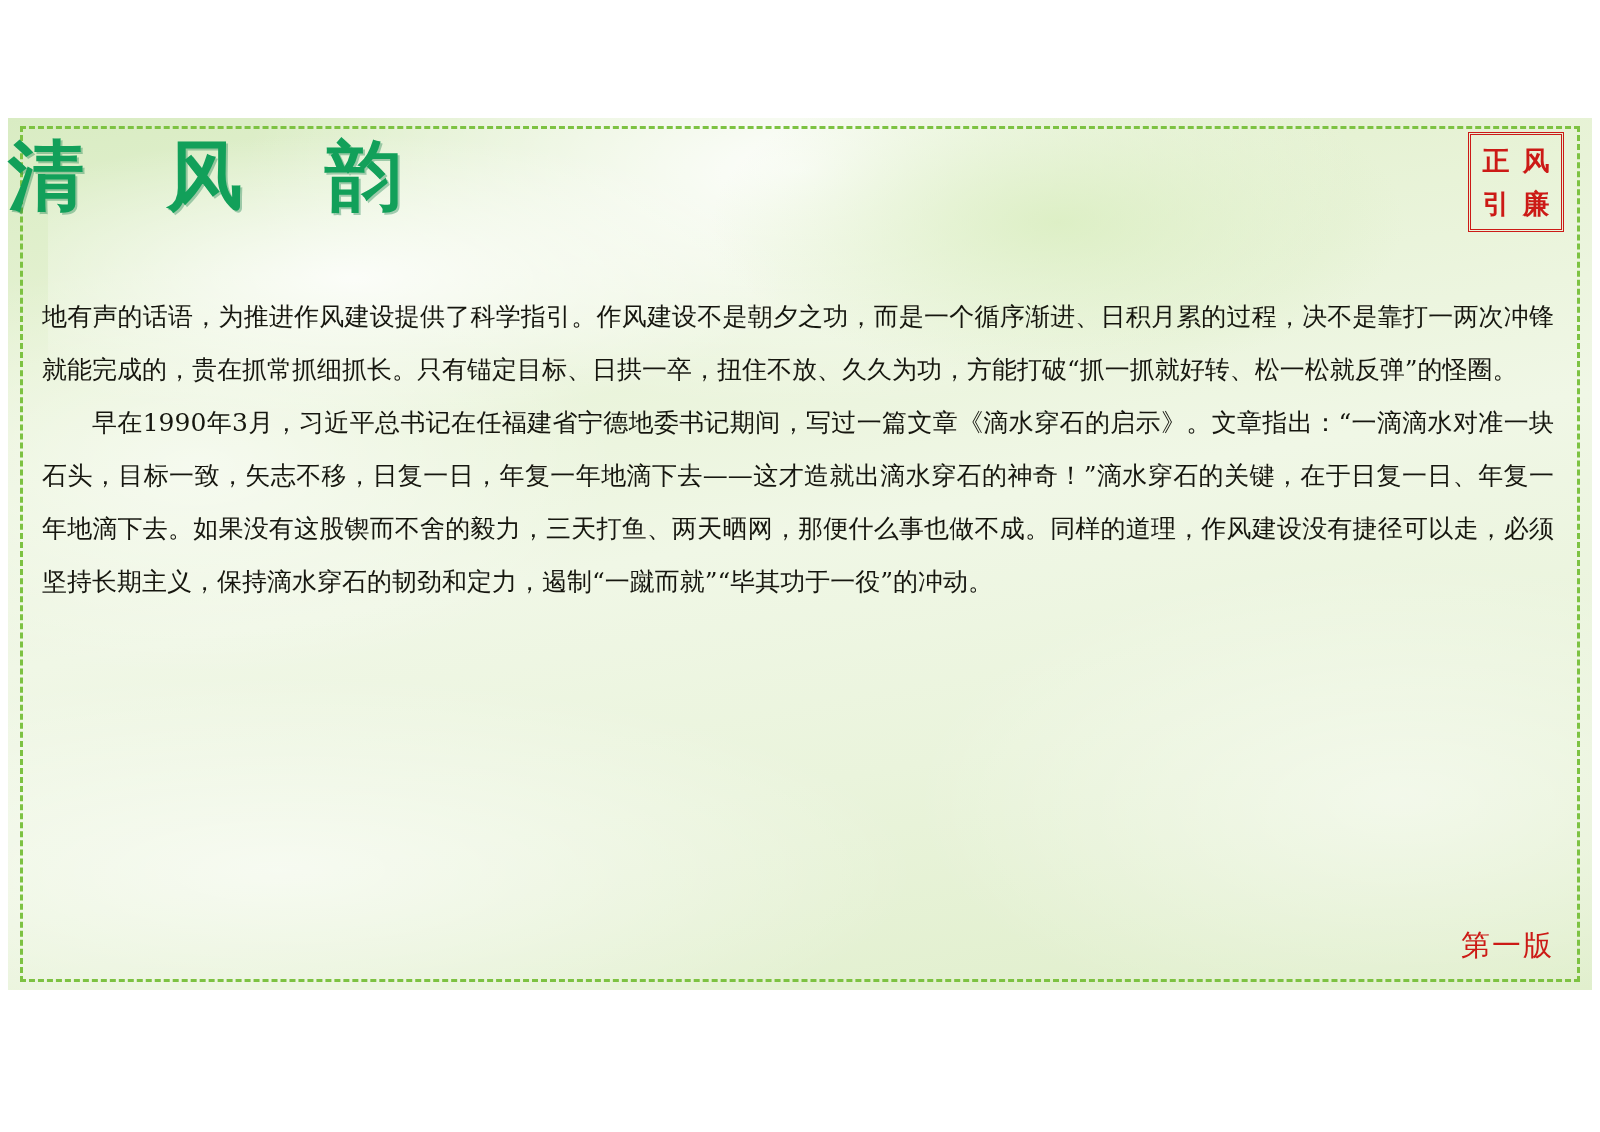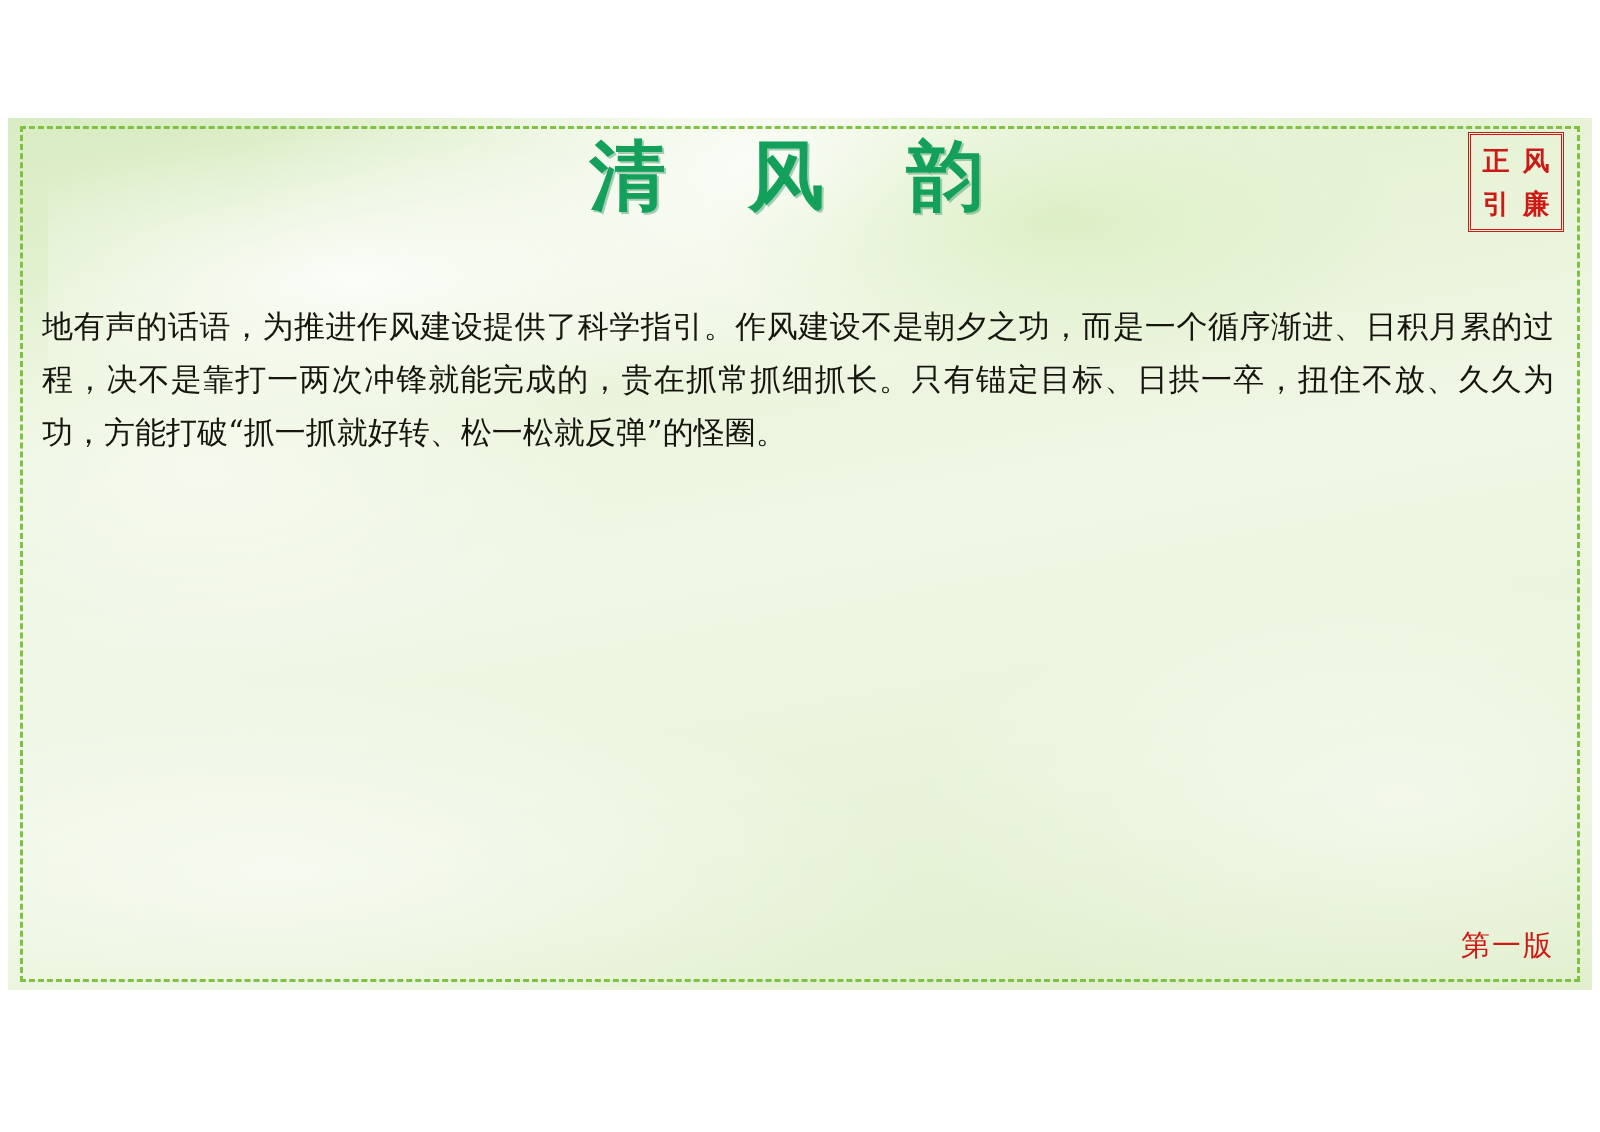--- a/index.html
+++ b/index.html
@@ -65,21 +65,21 @@
     height: 856px;
     border: 3px dashed #7dc242;
     box-sizing: border-box;
   }
 
   .title {
     position: absolute;
     left: 0;
     top: 18px;
     width: 1584px;
-    text-align: center;
+    text-align: left;
     font-family: "DejaVu Serif", "Liberation Serif", serif;
     font-size: 76px;
     font-weight: bold;
     letter-spacing: 28px;
     color: #12a05a;
     text-shadow: 2px 2px 0 rgba(9,120,66,0.35);
     line-height: 1.05;
   }
 
   
@@ -107,24 +107,24 @@
   }
   
   .seal .s1 { grid-column: 1; grid-row: 1; }
   .seal .s2 { grid-column: 2; grid-row: 1; }
   .seal .s3 { grid-column: 1; grid-row: 2; }
   .seal .s4 { grid-column: 2; grid-row: 2; }
 
   .body-text {
     position: absolute;
     left: 34px;
-    top: 182px;
+    top: 172px;
     width: 1512px;
     font-family: "DejaVu Serif", "Liberation Serif", serif;
-    font-size: 31px;
+    font-size: 25px;
     line-height: 53px;
     color: #16160f;
     text-align: justify;
     text-justify: inter-ideograph;
   }
   .body-text p {
     margin: 0 0 0 0;
   }
   .body-text p.indent {
     text-indent: 2em;
@@ -158,18 +158,19 @@
 
     <div class="seal">
       <span class="s1">正</span>
       <span class="s2">风</span>
       <span class="s3">引</span>
       <span class="s4">廉</span>
     </div>
 
     <div class="body-text">
       <p>地有声的话语，为推进作风建设提供了科学指引。作风建设不是朝夕之功，而是一个循序渐进、日积月累的过程，决不是靠打一两次冲锋就能完成的，贵在抓常抓细抓长。只有锚定目标、日拱一卒，扭住不放、久久为功，方能打破“抓一抓就好转、松一松就反弹”的怪圈。</p>
+      <p class="indent">早在1990年3月，习近平总书记在任福建省宁德地委书记期间，写过一篇文章《滴水穿石的启示》。文章指出：“一滴滴水对准一块石头，目标一致，矢志不移，日复一日，年复一年地滴下去——这才造就出滴水穿石的神奇！”滴水穿石的关键，在于日复一日、年复一年地滴下去。如果没有这股锲而不舍的毅力，三天打鱼、两天晒网，那便什么事也做不成。同样的道理，作风建设没有捷径可以走，必须坚持长期主义，保持滴水穿石的韧劲和定力，遏制“一蹴而就”“毕其功于一役”的冲动。</p>
     </div>
 
     <div class="page-label">第一版</div>
 
   </div>
 </div>
 
 </body></html>

